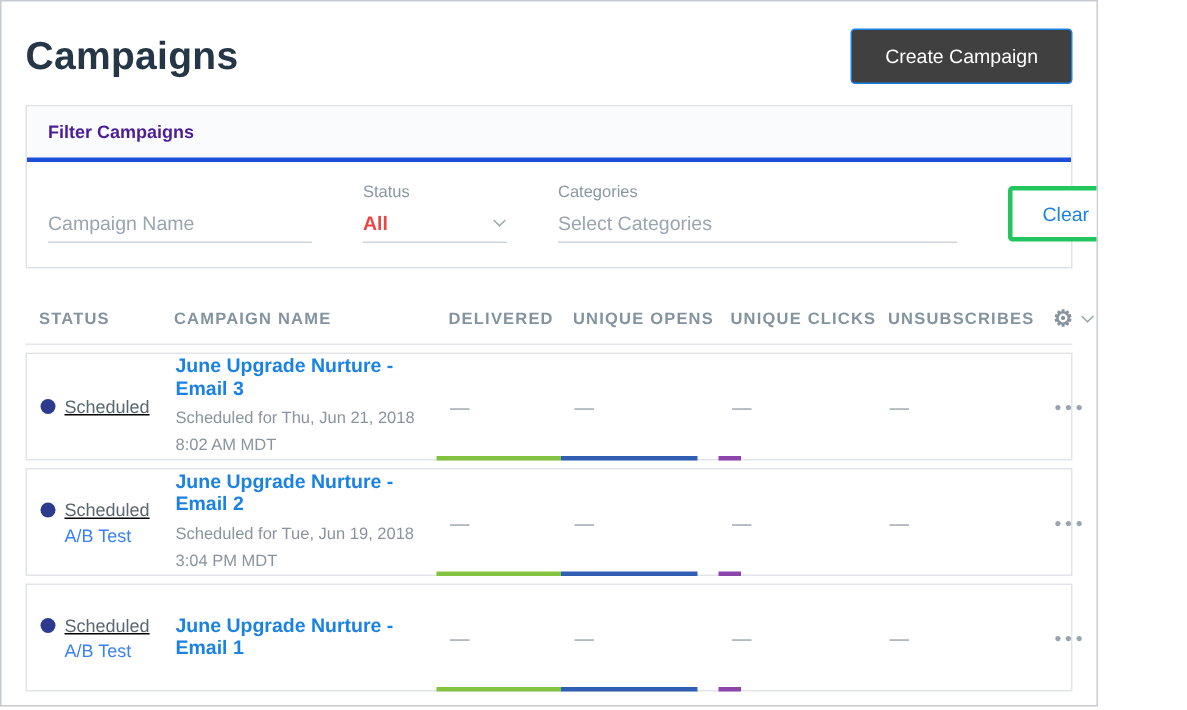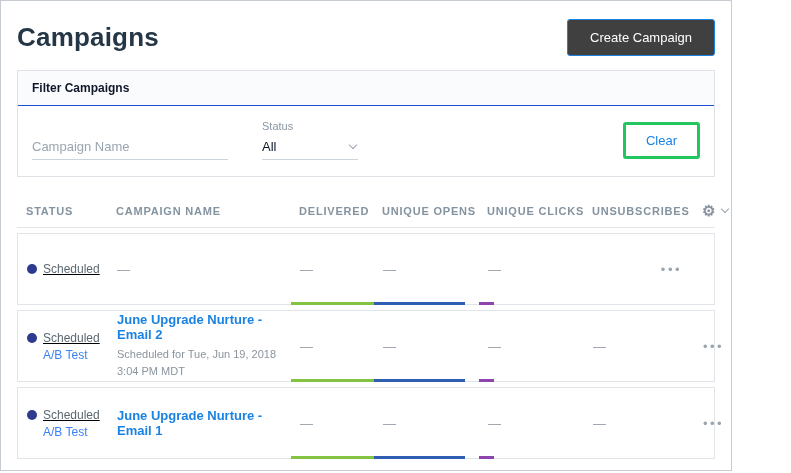--- a/index.html
+++ b/index.html
@@ -14,37 +14,37 @@
   .top-bar { display: flex; justify-content: space-between; align-items: center; padding: 18px 16px 14px 16px; }
   .page-title { font-size: 26px; font-weight: 700; color: #253746; letter-spacing: .2px; }
   .btn-primary {
     background: #404040; color: #fff; border: 1px solid #1a82e2; border-radius: 3px;
     font-size: 13px; font-family: inherit; padding: 10px 22px; cursor: pointer;
   }
 
   
   .filter-panel { margin: 0 16px; border: 1px solid #dfe3e8; background: #fff; }
   .filter-head {
-    padding: 10px 14px; font-size: 12px; font-weight: 700; color: #0f172a;
-    border-bottom: 1px solid #1d4ed8; background: #fafbfc;
+    padding: 10px 14px; font-size: 12px; font-weight: 700; color: #4c1d95;
+    border-bottom: 3px solid #1d4ed8; background: #fafbfc;
   }
   .filter-body { display: flex; align-items: flex-end; padding: 14px 14px 16px 14px; gap: 34px; }
   .u-input {
     border: none; border-bottom: 1px solid #ccd4dc; font-size: 13px; color: #323b43;
     padding: 5px 0; outline: none; background: transparent; font-family: inherit;
   }
   .u-input::placeholder { color: #9aa5b0; }
   .name-input { width: 196px; }
   .field { display: flex; flex-direction: column; }
   .field-label { font-size: 11px; color: #8a97a4; margin-bottom: 2px; }
   .select-box {
     width: 96px; border-bottom: 1px solid #ccd4dc; padding: 5px 0;
     display: flex; justify-content: space-between; align-items: center; cursor: pointer;
   }
-  .select-value { font-size: 13px; font-weight: 400; color: #0f172a; }
+  .select-value { font-size: 13px; font-weight: 700; color: #ef4444; }
   .chev {
     display: inline-block; width: 6px; height: 6px;
     border-right: 1.5px solid #9aa5b0; border-bottom: 1.5px solid #9aa5b0;
     transform: rotate(45deg); margin: 0 2px 3px 2px;
   }
   .cat-input { width: 266px; }
   .btn-clear {
     margin-left: auto; align-self: center; background: #fff; color: #1a82e2;
     border: 3px solid #22c55e; border-radius: 3px; font-size: 13px; font-family: inherit;
     padding: 8px 20px; cursor: pointer;
@@ -95,20 +95,24 @@
     <div class="filter-head">Filter Campaigns</div>
     <div class="filter-body">
       <input class="u-input name-input" type="text" placeholder="Campaign Name" style="">
       <div class="field">
         <span class="field-label">Status</span>
         <div class="select-box">
           <span class="select-value">All</span>
           <span class="chev"></span>
         </div>
       </div>
+      <div class="field">
+        <span class="field-label">Categories</span>
+        <input class="u-input cat-input" type="text" placeholder="Select Categories" style="">
+      </div>
       <button class="btn-clear">Clear</button>
     </div>
   </section>
 
   <section class="table">
 
     <div class="thead grid-cols">
       <div class="th">STATUS</div>
       <div class="th">CAMPAIGN NAME</div>
       <div class="th">DELIVERED</div>
@@ -122,20 +126,24 @@
     </div>
 
     <div class="row grid-cols">
       <div class="cell">
         <div class="status-line">
           <span class="dot"></span>
           <span class="status-text">Scheduled</span>
         </div>
 
       </div>
+      <div class="cell">
+        <a href="#" class="name-link">June Upgrade Nurture - Email 3</a>
+        <div class="subtitle">Scheduled for Thu, Jun 21, 2018 8:02 AM MDT</div>
+      </div>
       <div class="cell stat">—</div>
       <div class="cell stat">—</div>
       <div class="cell stat">—</div>
       <div class="cell stat">—</div>
       <div class="cell cell-actions">
         <button class="dots">•••</button>
       </div>
       <span class="bar bar-green"></span>
       <span class="bar bar-blue"></span>
       <span class="bar bar-purple"></span>

